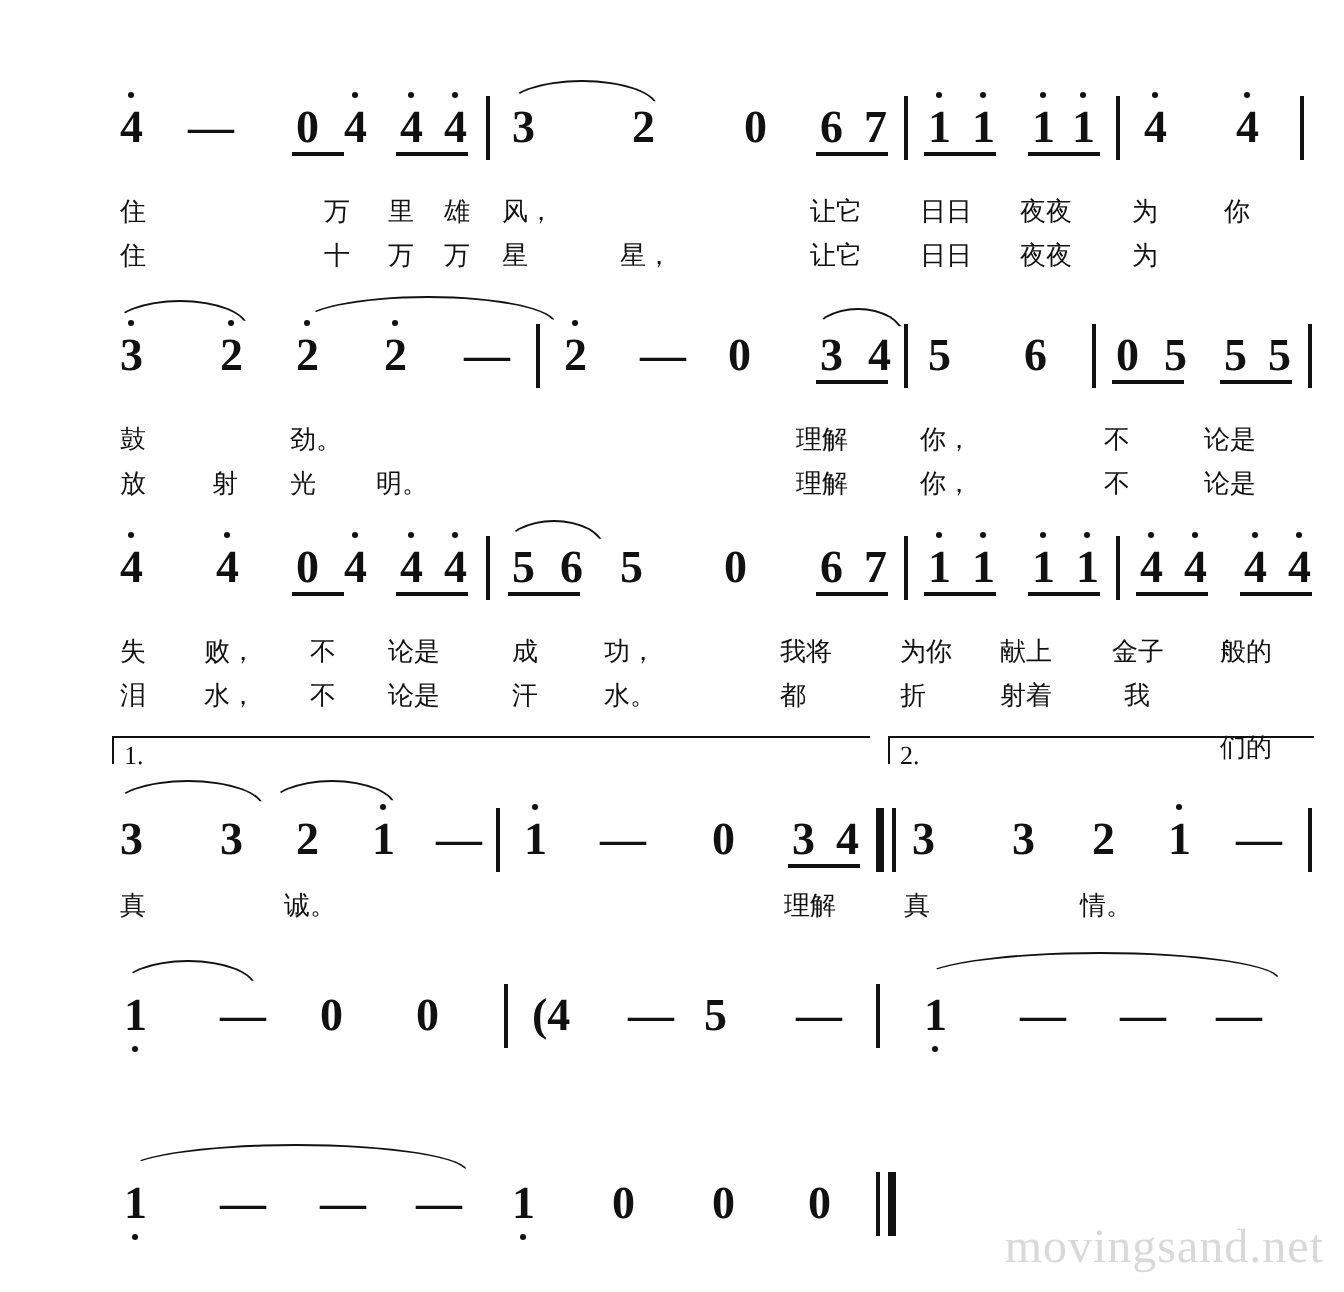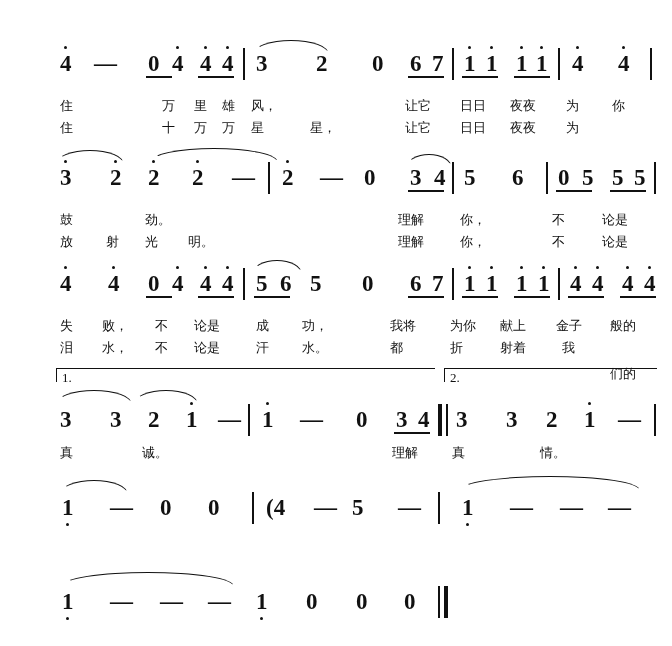--- a/index.html
+++ b/index.html
@@ -370,13 +370,14 @@
       <span class="n" style="left:208px;top:22px;">—</span>
       <span class="n dotd" style="left:256px;top:22px;">1</span>
       <span class="n" style="left:306px;top:22px;">0</span>
       <span class="n" style="left:356px;top:22px;">0</span>
       <span class="n" style="left:404px;top:22px;">0</span>
       <div class="bar" style="left:438px;top:18px;height:32px;"></div>
       <div class="bar thick" style="left:444px;top:18px;height:32px;"></div>
     </div>
   </div>
 
+  <div class="wm">movingsand.net</div>
 </div>
 
 </body></html>

